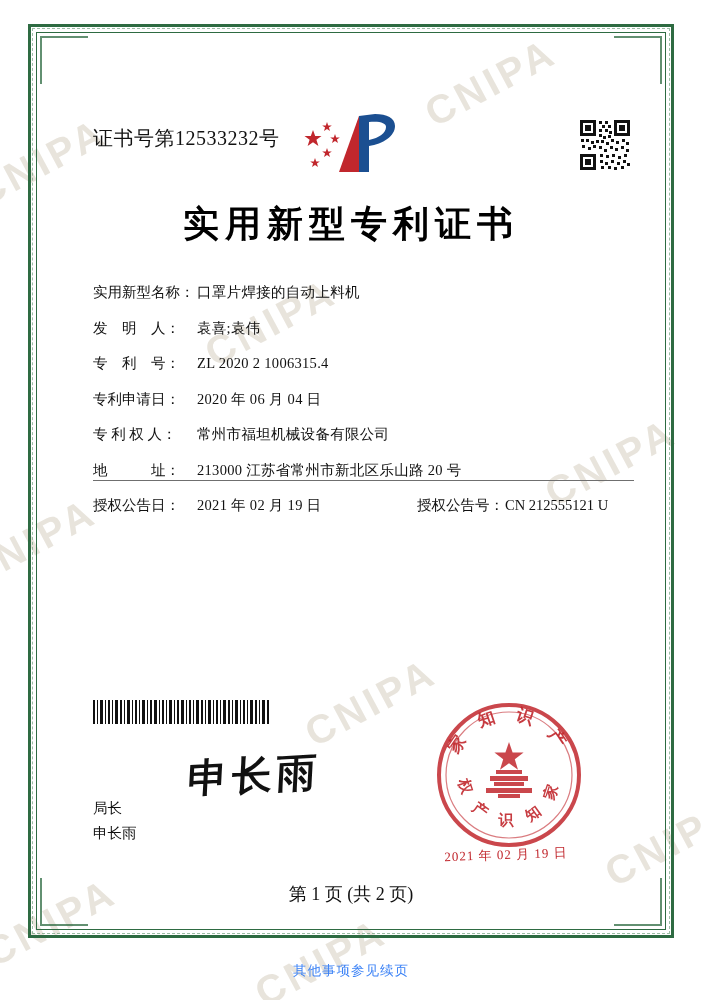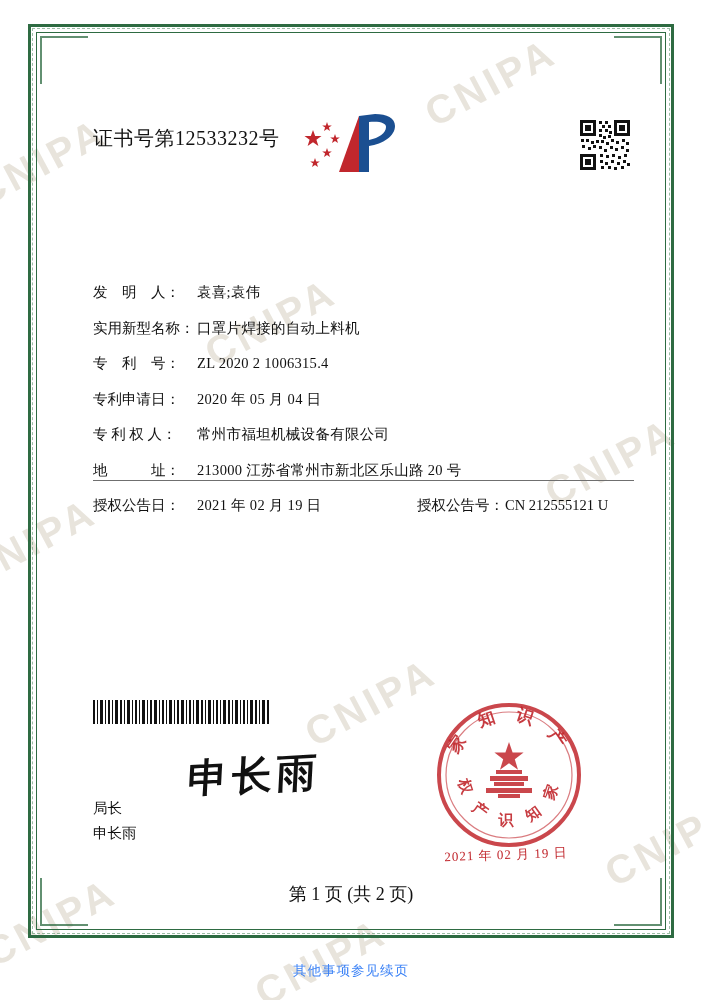--- a/index.html
+++ b/index.html
@@ -375,37 +375,38 @@
           <rect x="45" y="42" width="3" height="3"></rect>
           <rect x="49" y="45" width="3" height="3"></rect>
         <rect x="23" y="48" width="3" height="3"></rect>
           <rect x="30" y="48" width="3" height="3"></rect>
           <rect x="36" y="49" width="3" height="3"></rect>
           <rect x="43" y="48" width="3" height="3"></rect>
       </g>
     </svg>
   </div>
 
+  <div class="title">实用新型专利证书</div>
 
   <div class="fields">
+    <div class="field-row">
+      <div class="field-label">实用新型名称：</div>
+      <div class="field-value">口罩片焊接的自动上料机</div>
+    </div>
     <div class="field-row">
       <div class="field-label">发　明　人：</div>
       <div class="field-value">袁喜;袁伟</div>
     </div>
     <div class="field-row">
-      <div class="field-label">实用新型名称：</div>
-      <div class="field-value">口罩片焊接的自动上料机</div>
-    </div>
-    <div class="field-row">
       <div class="field-label">专　利　号：</div>
       <div class="field-value">ZL 2020 2 1006315.4</div>
     </div>
     <div class="field-row">
       <div class="field-label">专利申请日：</div>
-      <div class="field-value">2020 年 05 月 04 日</div>
+      <div class="field-value">2020 年 06 月 04 日</div>
     </div>
     <div class="field-row">
       <div class="field-label">专 利 权 人：</div>
       <div class="field-value">常州市福坦机械设备有限公司</div>
     </div>
     <div class="field-row">
       <div class="field-label">地　　　址：</div>
       <div class="field-value">213000 江苏省常州市新北区乐山路 20 号</div>
     </div>
     <div class="field-row dual">

